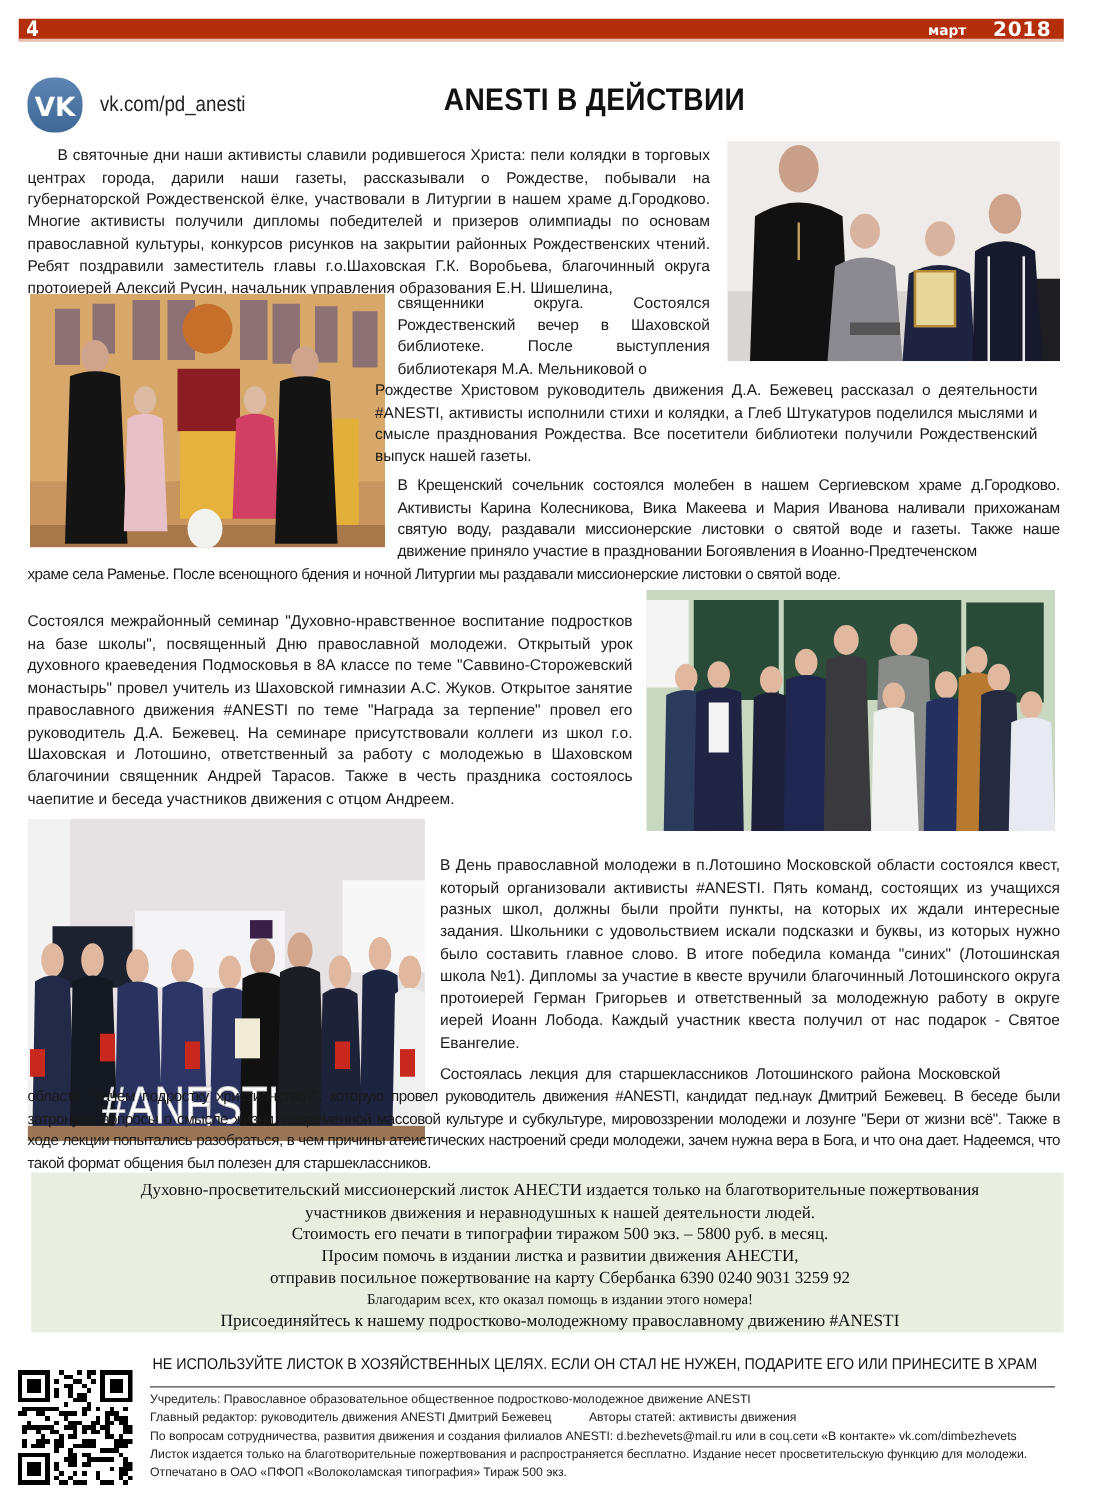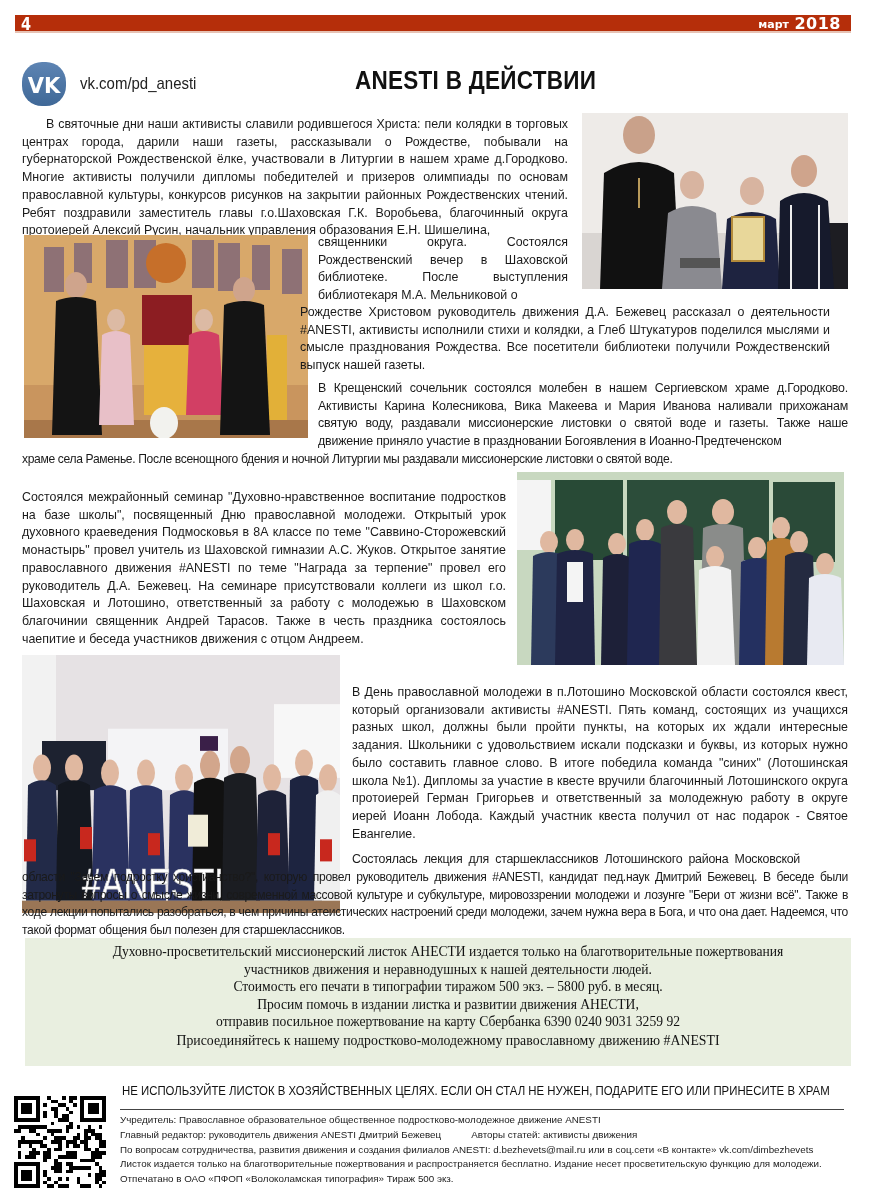--- a/index.html
+++ b/index.html
@@ -1,21 +1,21 @@
 <!DOCTYPE html>
 <html><head>
   <meta charset="utf-8">
   <style>
     * { box-sizing: border-box; margin: 0; padding: 0; }
     html, body { width: 880px; height: 1200px; background: #ffffff; overflow: hidden; }
     body { position: relative; font-family: "Liberation Sans", sans-serif; color: #111; }
 
     .topbar { position: absolute; left: 15px; top: 15px; width: 836px; height: 18px; background: #b52e0a; border-bottom: 2px solid #e6c2b4; }
     .topbar .pnum { position: absolute; left: 6px; top: -1px; color: #fff; font: bold 17px "DejaVu Sans", sans-serif; transform: scaleX(0.85); transform-origin: left; }
-    .topbar .month { position: absolute; right: 62px; top: 3px; color: #fff; font: bold 11px "DejaVu Sans", sans-serif; }
+    .topbar .month { position: absolute; right: 78px; top: 3px; color: #fff; font: bold 11px "DejaVu Sans", sans-serif; }
     .topbar .year { position: absolute; right: 10px; top: -1px; color: #fff; font: bold 16px "DejaVu Sans", sans-serif; letter-spacing: 0.5px; }
 
     .vk-logo { position: absolute; left: 22px; top: 62px; width: 44px; height: 44px; border-radius: 20px; background: linear-gradient(#5d84b3, #3f6897); color: #fff; font: bold 22px "DejaVu Sans", sans-serif; text-align: left; line-height: 44px; }
     .vk-link { position: absolute; left: 80px; top: 74px; font-size: 17px; color: #222; transform: scaleX(0.88); transform-origin: left; }
     .title { position: absolute; left: 355px; top: 66px; font: bold 25px "Liberation Sans", sans-serif; color: #111; transform: scaleX(0.9); transform-origin: left; letter-spacing: 0.3px; }
 
     .para { position: absolute; font-size: 12.4px; line-height: 17.7px; text-align: justify; color: #1a1a1a; }
     .indent { text-indent: 24px; }
 
     .photo { position: absolute; overflow: hidden; }
@@ -198,20 +198,21 @@
 
 <p class="para" style="left:352px; top:851px; width:496px; white-space:nowrap; letter-spacing:-0.25px; word-spacing:3px;">Состоялась лекция для старшеклассников Лотошинского района Московской</p>
 <p class="para" style="left:22px; top:869px; width:826px; letter-spacing:-0.35px; font-size:12.1px;">области "Зачем подростку христианство?", которую провел руководитель движения #ANESTI, кандидат пед.наук Дмитрий Бежевец. В беседе были затронуты вопросы о смысле жизни, современной массовой культуре и субкультуре, мировоззрении молодежи и лозунге "Бери от жизни всё". Также в ходе лекции попытались разобраться, в чем причины атеистических настроений среди молодежи, зачем нужна вера в Бога, и что она дает. Надеемся, что такой формат общения был полезен для старшеклассников.</p>
 
 <div class="donate">
   <p>Духовно-просветительский миссионерский листок АНЕСТИ издается только на благотворительные пожертвования</p>
   <p>участников движения и неравнодушных к нашей деятельности людей.</p>
   <p>Стоимость его печати в типографии тиражом 500 экз. – 5800 руб. в месяц.</p>
   <p>Просим помочь в издании листка и развитии движения АНЕСТИ,</p>
   <p>отправив посильное пожертвование на карту Сбербанка 6390 0240 9031 3259 92</p>
+  <p class="small">Благодарим всех, кто оказал помощь в издании этого номера!</p>
   <p class="bold">Присоединяйтесь к нашему подростково-молодежному православному движению #ANESTI</p>
 </div>
 
 <div class="qr">
   <svg id="qr-svg" viewBox="0 0 25 25" width="92" height="92" shape-rendering="crispEdges">
       <rect x="0" y="0" width="25" height="25" fill="#fff"></rect>
       <rect x="0" y="0" width="7" height="7" fill="#000"></rect>
       <rect x="1" y="1" width="5" height="5" fill="#fff"></rect>
       <rect x="2" y="2" width="3" height="3" fill="#000"></rect>
       <rect x="18" y="0" width="7" height="7" fill="#000"></rect>

